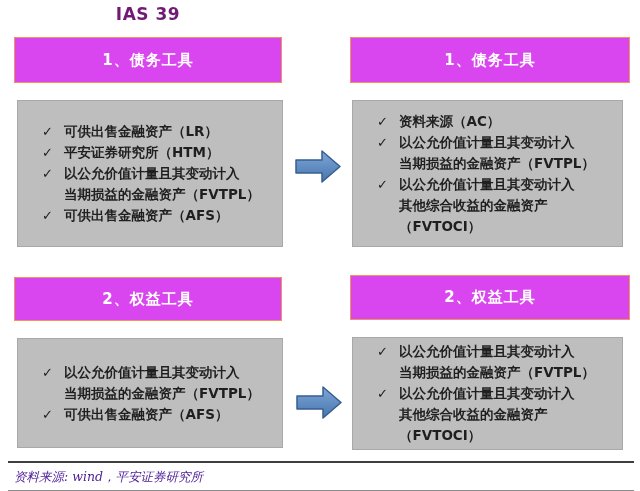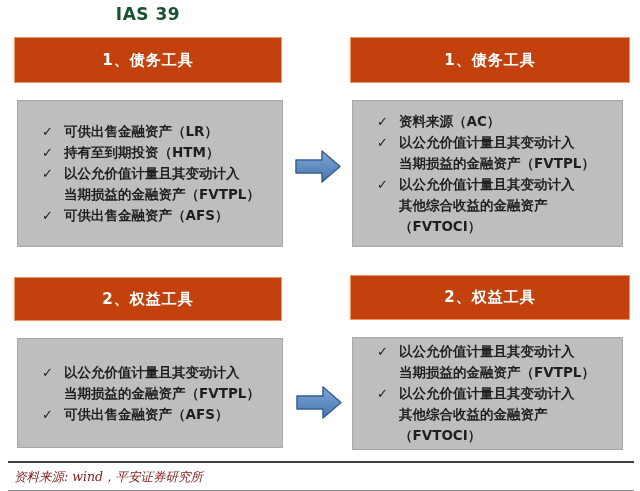--- a/index.html
+++ b/index.html
@@ -2,27 +2,27 @@
 <html><head>
 <meta charset="utf-8">
 <style>
   html,body { margin:0; padding:0; background:#ffffff; }
   .stage {
     position:relative; width:640px; height:491px; background:#ffffff;
     font-family:"DejaVu Sans","Liberation Sans",sans-serif; overflow:hidden;
   }
   .col-title {
     position:absolute; top:4px; text-align:center;
-    font-size:17px; font-weight:bold; color:#14532d; letter-spacing:0.5px;
+    font-size:17px; font-weight:bold; color:#701a75; letter-spacing:0.5px;
   }
   .col-title.left { left:14px; width:268px; }
   .col-title.right { left:350px; width:280px; }
 
   .hdr {
-    position:absolute; background:#c2410c; color:#ffffff;
+    position:absolute; background:#d946ef; color:#ffffff;
     display:flex; align-items:center; justify-content:center;
     font-size:15px; font-weight:bold; letter-spacing:1px;
     border:1px solid #f0945b; box-sizing:border-box;
   }
   .hdr-l1 { left:14px;  top:37px;  width:268px; height:46px; }
   .hdr-r1 { left:350px; top:37px;  width:280px; height:46px; }
   .hdr-l2 { left:14px;  top:277px; width:268px; height:44px; }
   .hdr-r2 { left:350px; top:275px; width:280px; height:45px; }
 
   .gbox {
@@ -49,21 +49,21 @@
   .arrow { position:absolute; width:47px; height:37px; }
   .arrow-1 { left:295px; top:148px; }
   .arrow-2 { left:296px; top:384px; }
 
   .footer {
     position:absolute; left:8px; right:6px; top:461px;
     border-top:2px solid #3f3f3f; border-bottom:1px solid #8c8c8c;
     padding:3px 6px 4px 6px;
   }
   .footer-text {
-    font-size:12.5px; font-style:italic; color:#7f1d1d;
+    font-size:12.5px; font-style:italic; color:#4c1d95;
     font-family:"DejaVu Serif","Liberation Serif",serif;
   }
 </style>
 </head>
 <body>
 
 <div class="stage">
 
   <div class="col-title left">IAS 39</div>
 
@@ -73,21 +73,21 @@
   <div class="gbox box-l1">
     <ul>
 
         <li>
           <span class="check">✓</span>
           <span class="item-text">可供出售金融资产（LR）</span>
         </li>
 
         <li>
           <span class="check">✓</span>
-          <span class="item-text">持有至到期投资（HTM）</span>
+          <span class="item-text">平安证券研究所（HTM）</span>
         </li>
 
         <li>
           <span class="check">✓</span>
           <span class="item-text">以公允价值计量且其变动计入
 当期损益的金融资产（FVTPL）</span>
         </li>
 
         <li>
           <span class="check">✓</span>

